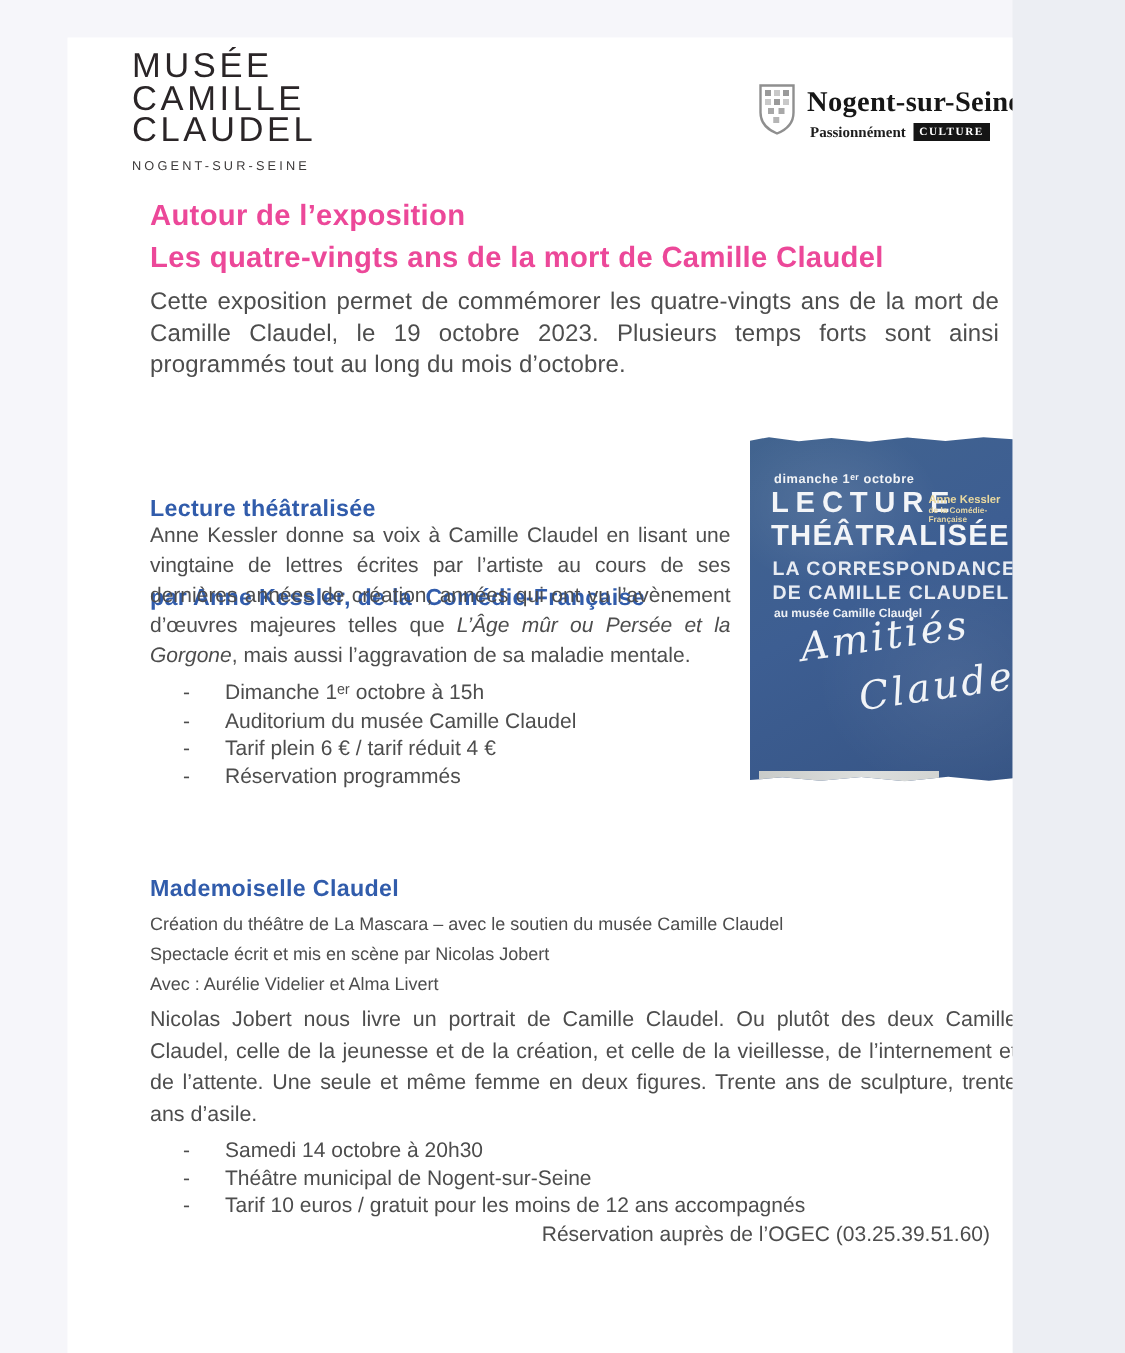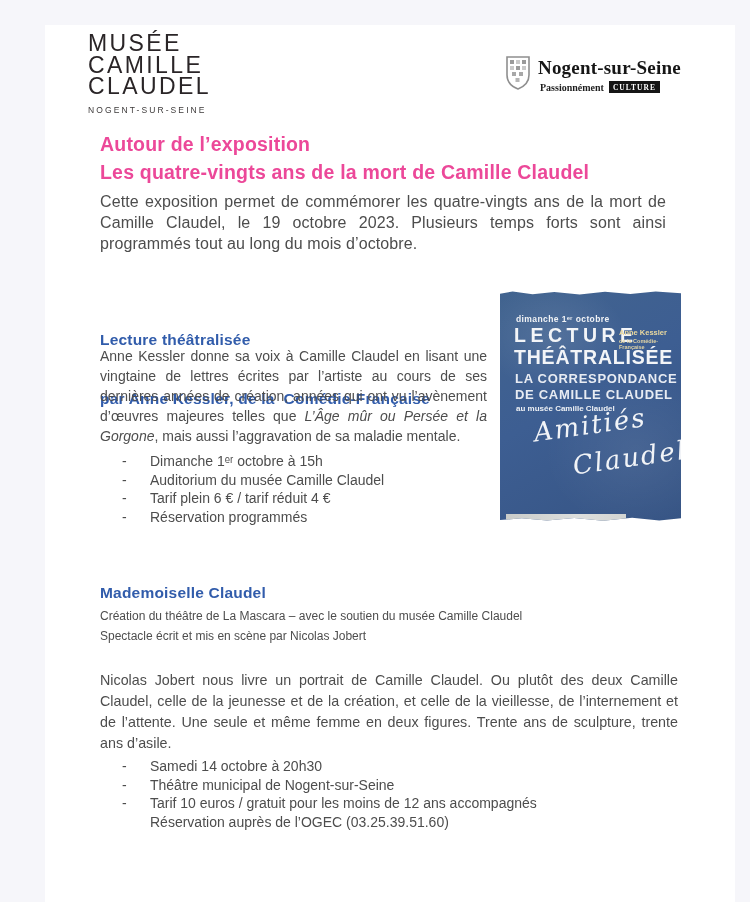--- a/index.html
+++ b/index.html
@@ -1,18 +1,18 @@
 <!DOCTYPE html>
 <html><head>
 <meta charset="utf-8">
 <style>
   * { margin:0; padding:0; box-sizing:border-box; }
   html,body { background:#eceef3; }
   .viewport {
-    position:relative; width:750px; height:902px;
+    position:relative; width:675px; height:902px;
     background:#f6f6fa; overflow:hidden;
     font-family:"Liberation Sans", sans-serif;
   }
   .sheet {
     position:absolute; left:45px; top:25px; width:690px; height:877px;
     background:#ffffff;
   }
   
   .museum-logo { position:absolute; left:43px; top:8px; color:#2a2527; }
   .ml-line { font-size:23px; line-height:21.5px; letter-spacing:2.4px; font-weight:500; }
@@ -35,21 +35,21 @@
   .sec-heading { font-size:15.5px; line-height:23px; font-weight:700; color:#315cab; letter-spacing:0.2px; }
   .lecture-heading { position:absolute; left:55px; top:267px; white-space:pre-wrap; }
   .lecture-para {
     position:absolute; left:55px; top:321px; width:387px;
     font-size:14px; line-height:20px; color:#4d4d4d; text-align:justify;
   }
   .lecture-para em, .mlle-para em { font-style:italic; }
   .dash-list { font-size:14px; line-height:18.6px; color:#4d4d4d; }
   .dash-list .item { position:relative; padding-left:50px; }
   .dash-list .item::before { content:"-"; position:absolute; left:22px; }
-  .dash-list .cont { padding-left:50px; }
+  .dash-list .cont { padding-left:50px;text-align:right; }
   .lecture-list { position:absolute; left:55px; top:427px; width:400px; }
   
   .poster {
     position:absolute; left:455px; top:266px; width:181px; height:230px;
     background:
       radial-gradient(120px 90px at 30% 20%, rgba(255,255,255,0.10), rgba(255,255,255,0) 60%),
       radial-gradient(140px 120px at 75% 70%, rgba(255,255,255,0.07), rgba(255,255,255,0) 65%),
       linear-gradient(150deg, #42648f 0%, #3d5e92 45%, #365484 100%);
     clip-path: polygon(0 1.2%, 7% 0.2%, 18% 1.4%, 30% 0.4%, 44% 1.5%, 58% 0.3%, 72% 1.3%, 86% 0.2%, 100% 1%,
                        100% 98.8%, 88% 99.8%, 73% 98.6%, 57% 99.9%, 41% 98.7%, 26% 99.8%, 12% 98.8%, 0 99.6%);
@@ -149,20 +149,21 @@
         <div class="sig2">Claudel</div>
       </div>
       <div class="p-pages"></div>
     </div>
 
     <div class="mlle-heading sec-heading">Mademoiselle Claudel</div>
 
     <div class="mlle-credits">
       <div>Création du théâtre de La Mascara – avec le soutien du musée Camille Claudel</div>
       <div>Spectacle écrit et mis en scène par Nicolas Jobert</div>
+      <div>Avec : Aurélie Videlier et Alma Livert</div>
     </div>
 
     <p class="mlle-para">Nicolas Jobert nous livre un portrait de Camille Claudel. Ou plutôt des deux Camille Claudel, celle de la jeunesse et de la création, et celle de la vieillesse, de l’internement et de l’attente. Une seule et même femme en deux figures. Trente ans de sculpture, trente ans d’asile.</p>
 
     <div class="dash-list mlle-list">
       <div class="item">Samedi 14 octobre à 20h30</div>
       <div class="item">Théâtre municipal de Nogent-sur-Seine</div>
       <div class="item">Tarif 10 euros / gratuit pour les moins de 12 ans accompagnés</div>
       <div class="cont">Réservation auprès de l’OGEC (03.25.39.51.60)</div>
     </div>

